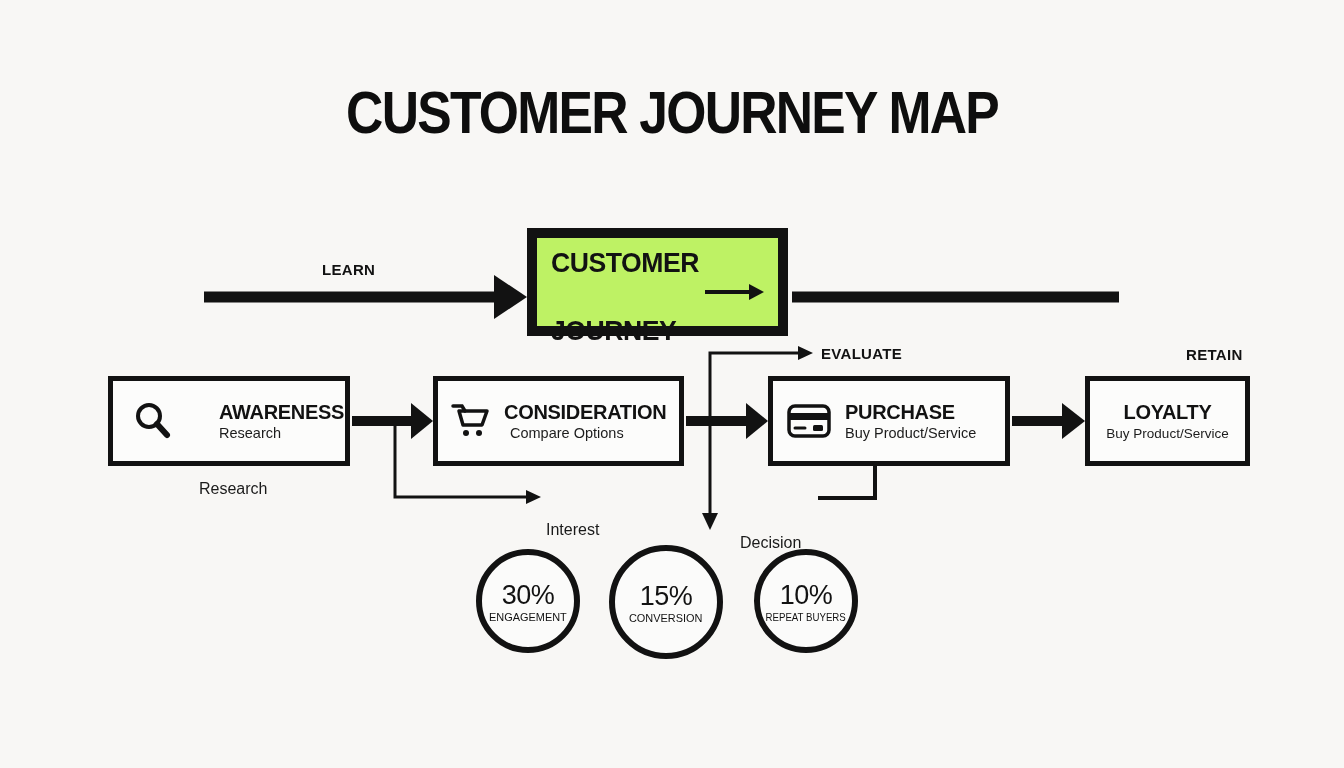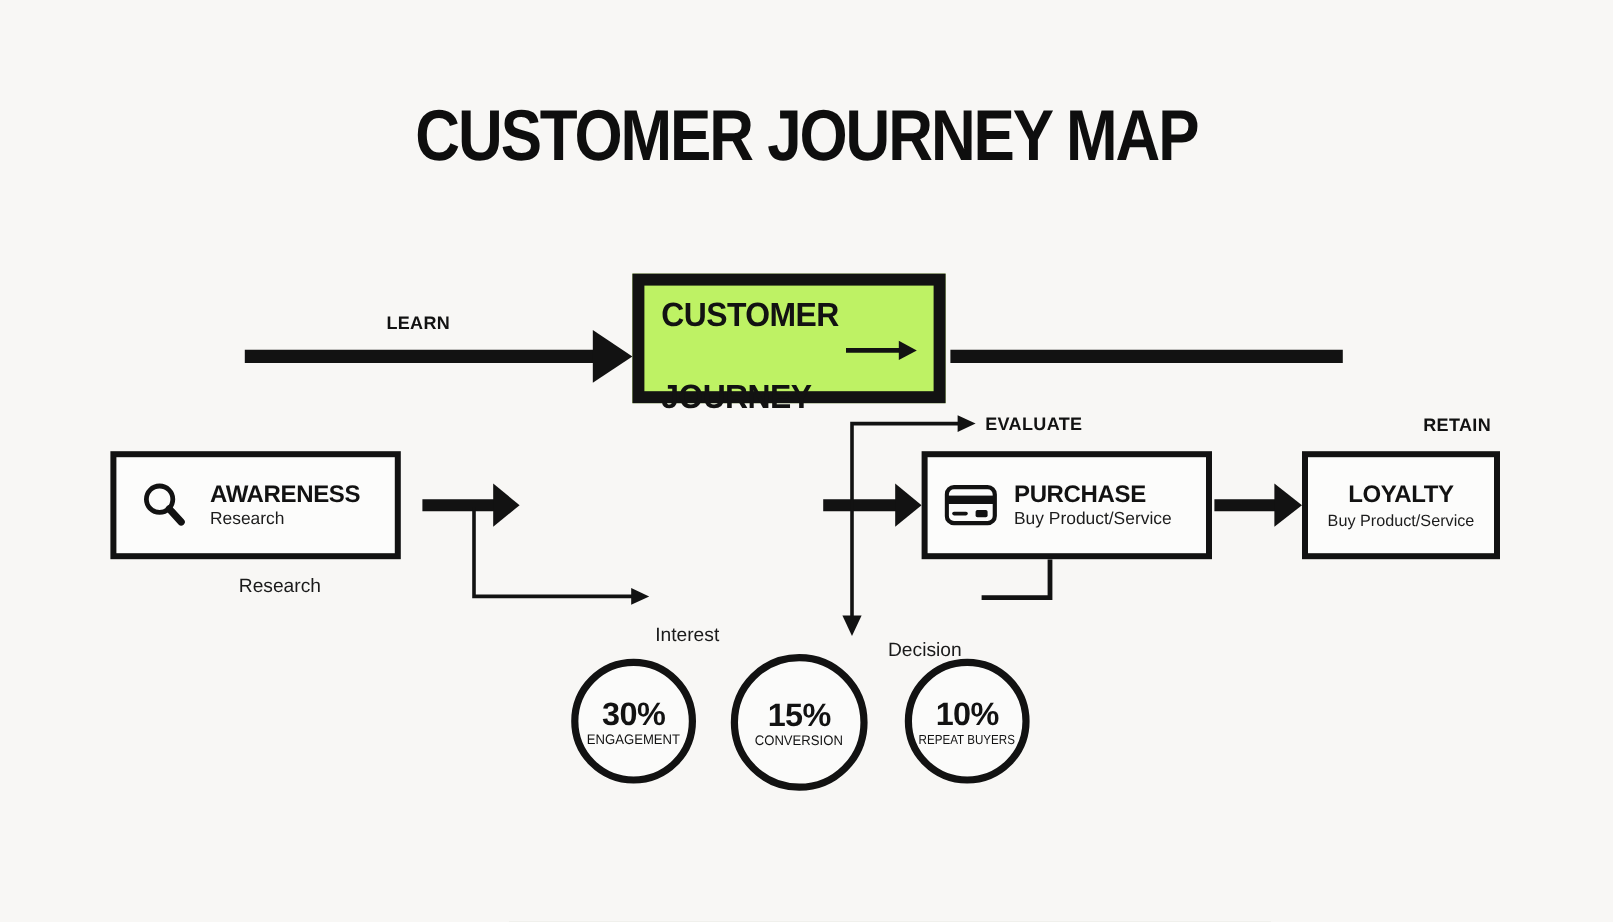--- a/index.html
+++ b/index.html
@@ -50,21 +50,21 @@
   .stage-sub{font-size:14.5px;line-height:19px;color:#1c1c1c;}
   .stage.centered{justify-content:center;text-align:center;}
   .stage.centered .stage-texts{}
 
   
   .metric{
     position:absolute;border:6px solid #121212;border-radius:50%;
     background:#fbfbfa;display:flex;flex-direction:column;
     align-items:center;justify-content:center;text-align:center;
   }
-  .metric-value{font-size:27px;font-weight:bold;letter-spacing:-0.5px;line-height:30px;}
+  .metric-value{font-size:27px;font-weight:normal;letter-spacing:-0.5px;line-height:30px;}
   .metric-label{font-size:11.5px;font-weight:normal;letter-spacing:0px;
     transform:scaleX(0.95);white-space:nowrap;margin-top:1px;}
 
   svg.overlay{position:absolute;left:0;top:0;pointer-events:none;}
   .stroke{stroke:#121212;fill:none;}
   .fill{fill:#121212;stroke:none;}
 </style>
 </head>
 <body>
 
@@ -105,33 +105,47 @@
     </svg>
   </div>
 
   <div class="flow-label" style="left:322px;top:261px;">LEARN</div>
   <div class="flow-label" style="left:821px;top:345px;">EVALUATE</div>
   <div class="flow-label" style="left:1138px;top:346px;margin-left:48px;">RETAIN</div>
   <div class="hand-label" style="left:199px;top:480px;">Research</div>
   <div class="hand-label" style="left:546px;top:487px;margin-top:34px;">Interest</div>
   <div class="hand-label" style="left:740px;top:487px;margin-top:47px;">Decision</div>
 
-  <div class="stage" style="left:92px;width:232px;">
+  <div class="stage" style="left:108px;width:232px;gap:28px;">
     <div class="stage-icon" style="width:78px;">
       <svg width="40" height="42" viewBox="0 0 40 42">
         <circle cx="17" cy="16" r="11" fill="none" stroke="#121212" stroke-width="4"></circle>
         <line x1="25" y1="24" x2="35" y2="35" stroke="#121212" stroke-width="6" stroke-linecap="round"></line>
       </svg>
     </div>
     <div class="stage-texts">
       <div class="stage-title">AWARENESS</div>
       <div class="stage-sub">Research</div>
     </div>
   </div>
 
+  <div class="stage" style="left:433px;width:241px;">
+    <div class="stage-icon" style="width:66px;">
+      <svg width="40" height="38" viewBox="0 0 40 38">
+        <polyline points="2,4 11,4 14,9" fill="none" stroke="#121212" stroke-width="3.5" stroke-linecap="round"></polyline>
+        <polygon points="8,9 36,9 31,23 12,23" fill="none" stroke="#121212" stroke-width="3.5" stroke-linejoin="round"></polygon>
+        <circle cx="15" cy="31" r="3" fill="#121212"></circle>
+        <circle cx="28" cy="31" r="3" fill="#121212"></circle>
+      </svg>
+    </div>
+    <div class="stage-texts">
+      <div class="stage-title">CONSIDERATION</div>
+      <div class="stage-sub" style="padding-left:6px;">Compare Options</div>
+    </div>
+  </div>
 
   <div class="stage" style="left:768px;width:232px;">
     <div class="stage-icon" style="width:72px;">
       <svg width="44" height="36" viewBox="0 0 44 36">
         <rect x="2" y="3" width="40" height="30" rx="6" fill="none" stroke="#121212" stroke-width="3.5"></rect>
         <rect x="2" y="10" width="40" height="7" fill="#121212"></rect>
         <line x1="8" y1="25" x2="18" y2="25" stroke="#121212" stroke-width="3" stroke-linecap="round"></line>
         <rect x="26" y="22" width="10" height="6" rx="1.5" fill="#121212"></rect>
       </svg>
     </div>

